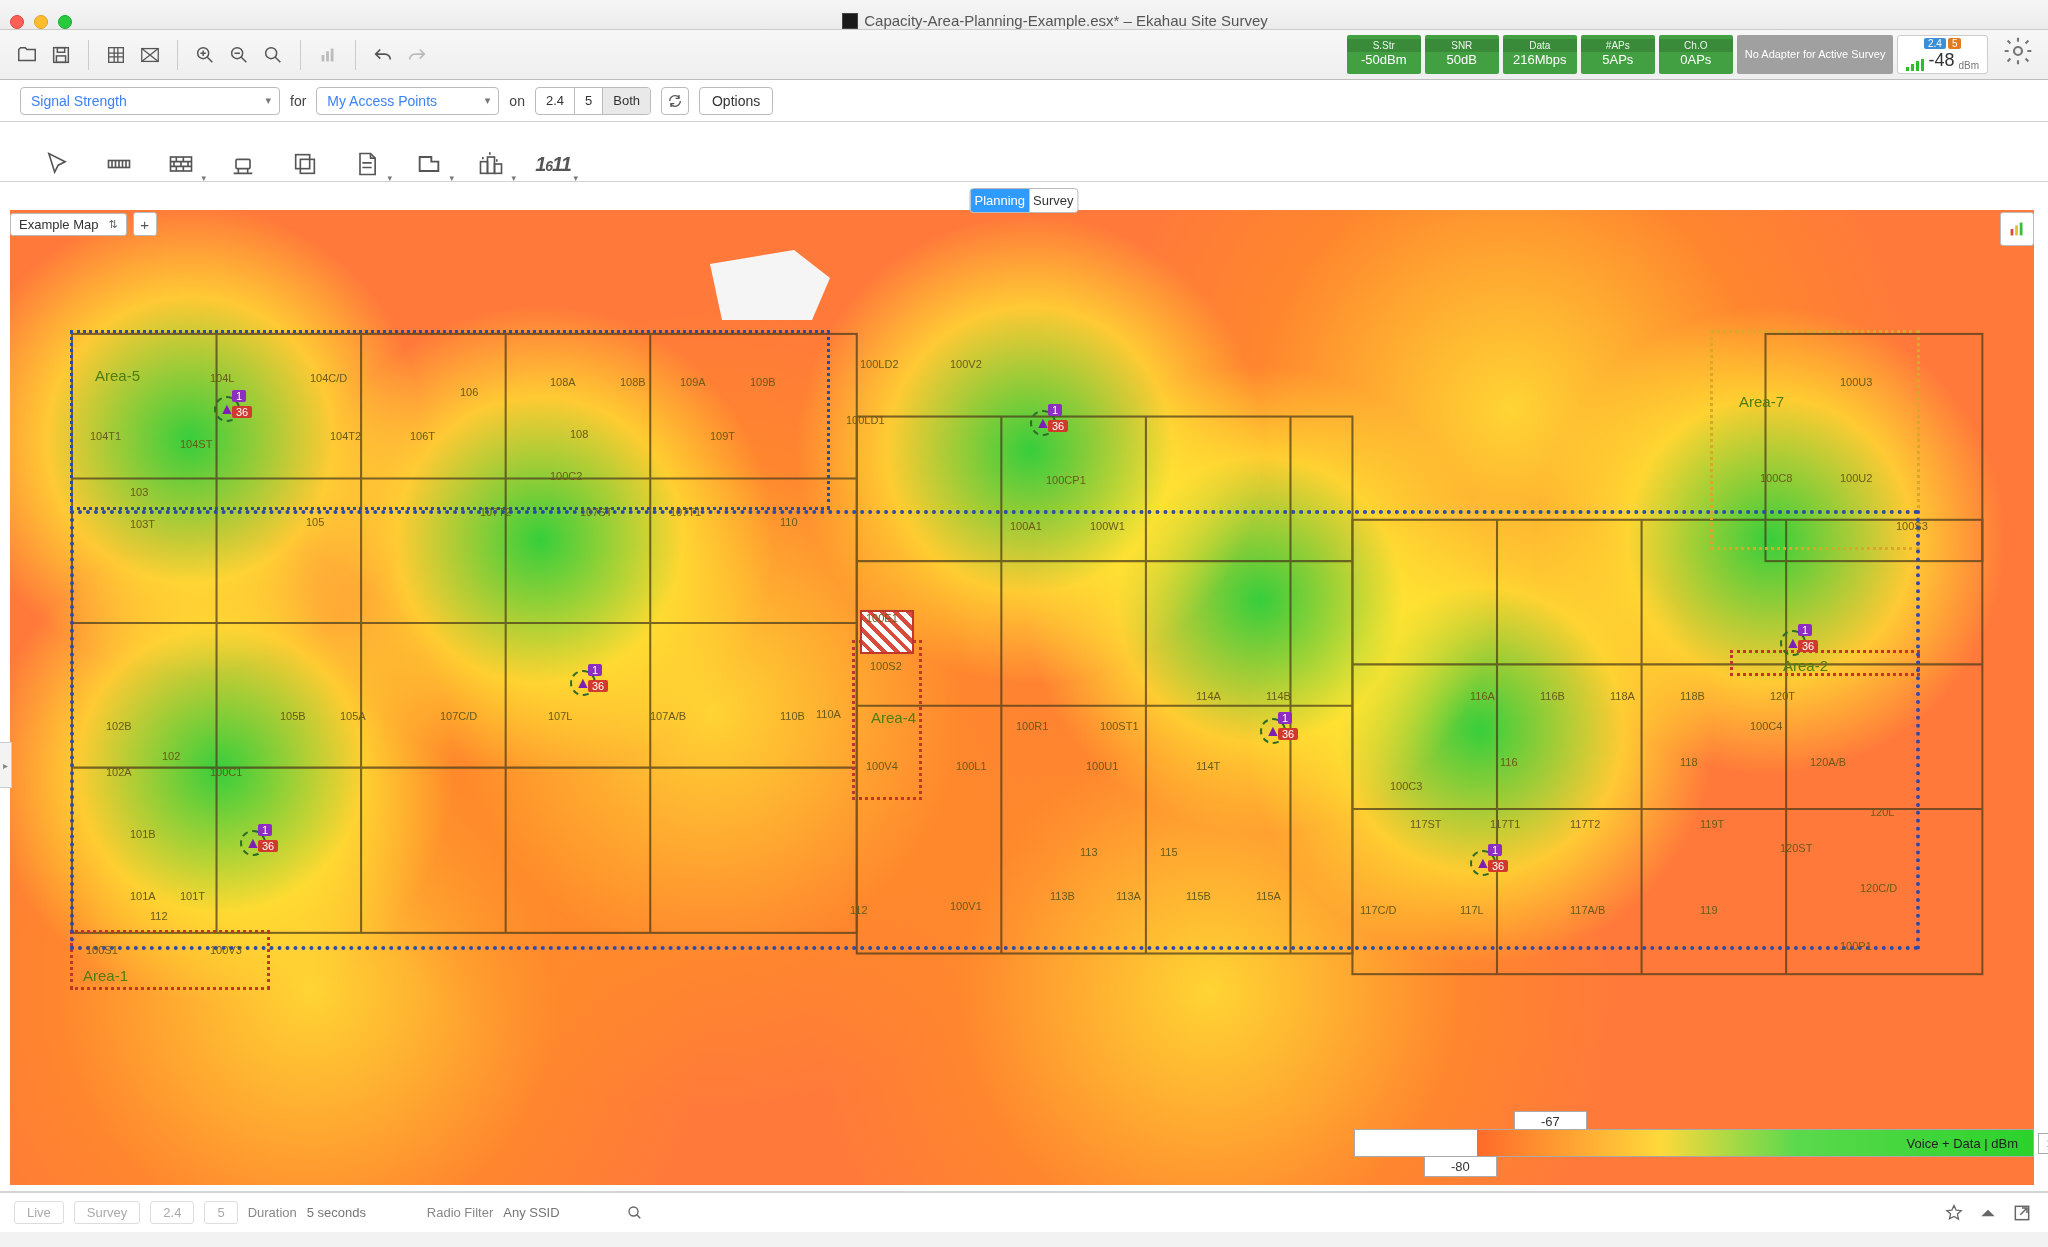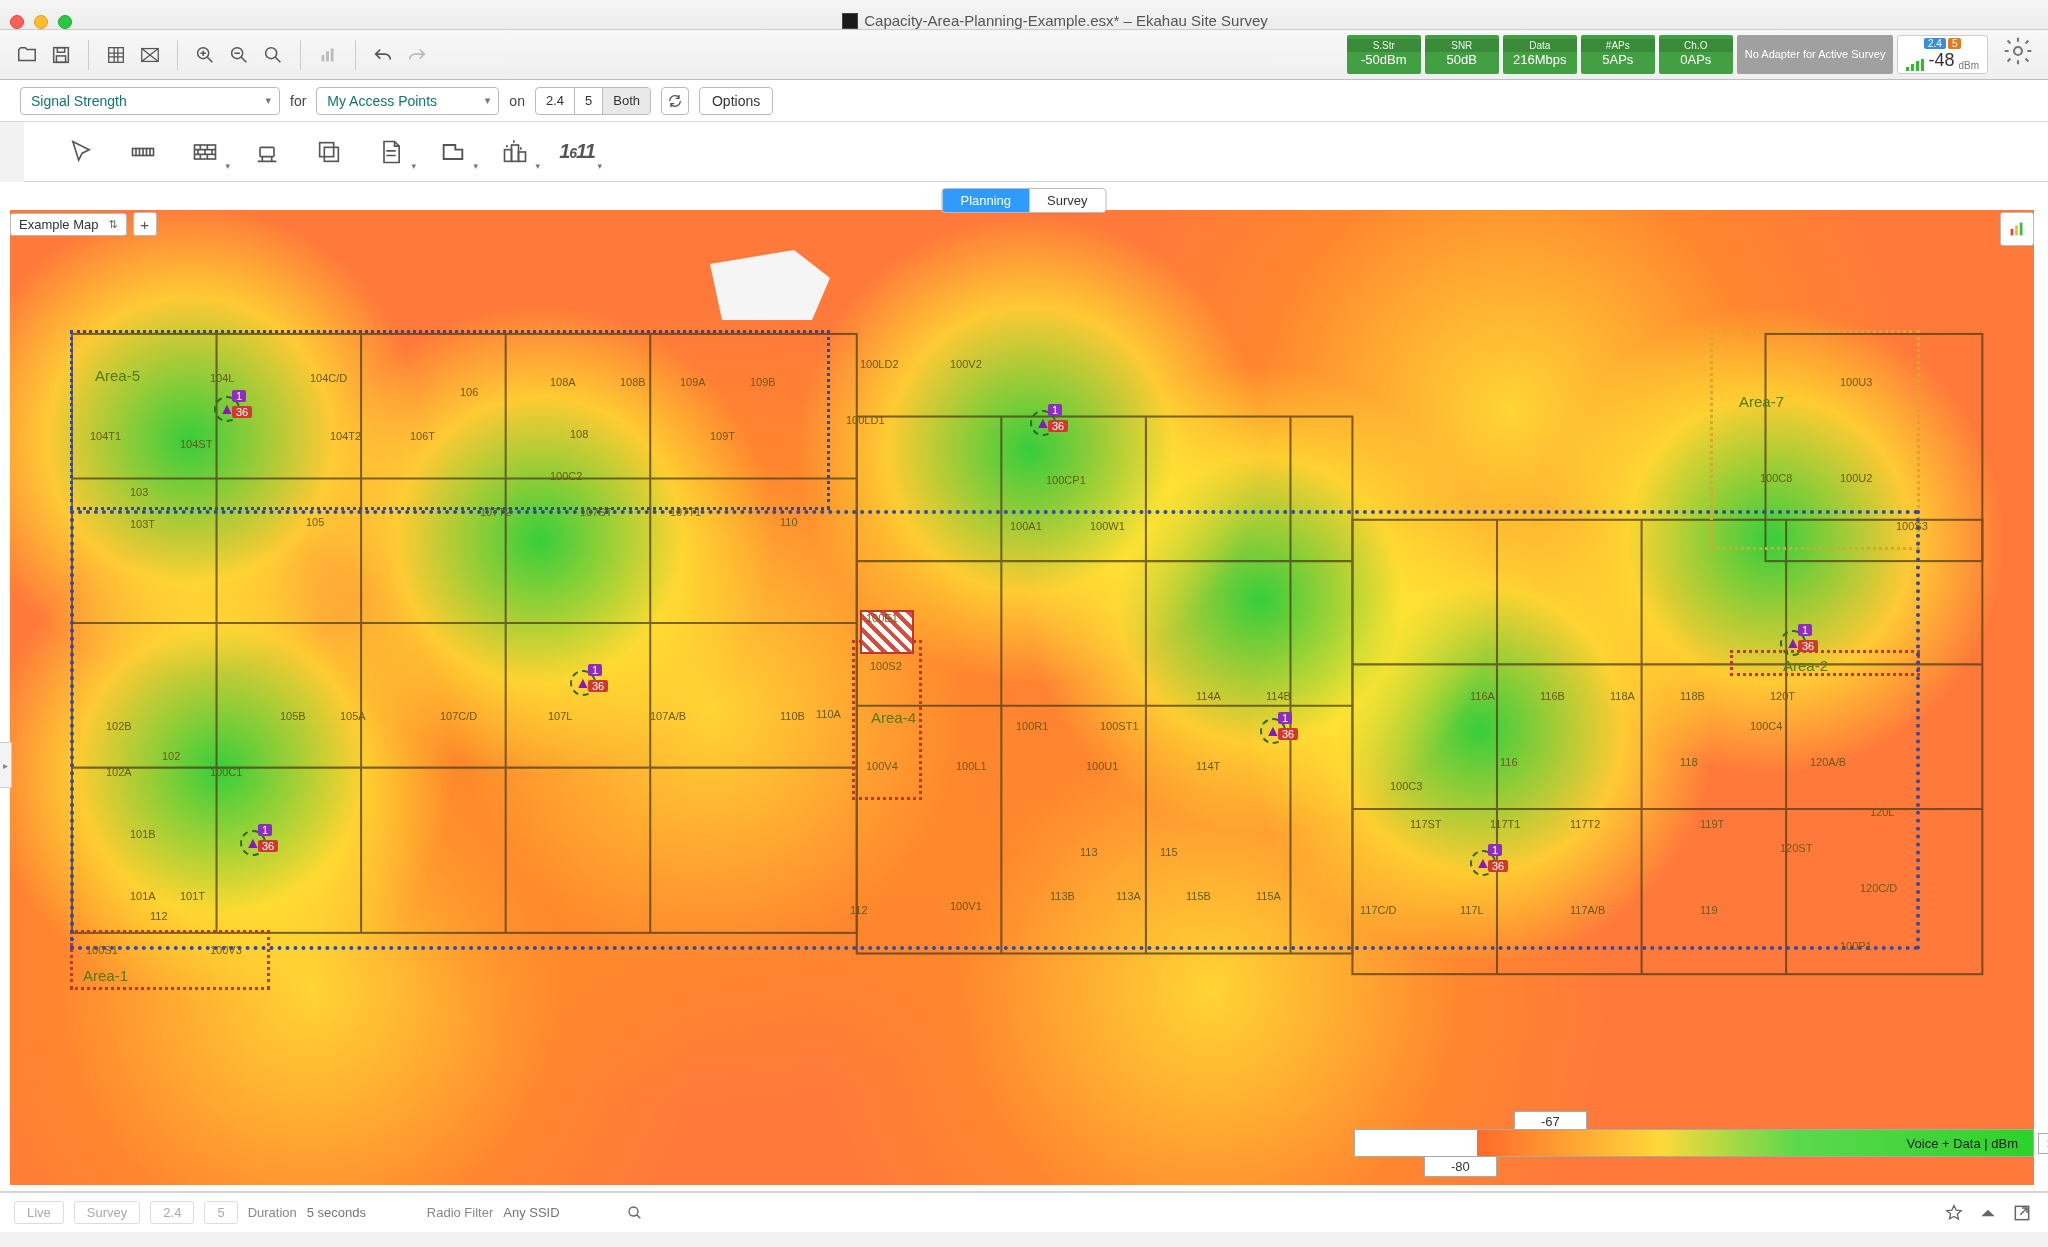--- a/index.html
+++ b/index.html
@@ -30,41 +30,41 @@
 .sigbox { background:#fff; border:1px solid #ccc; border-radius:3px; padding:2px 8px; display:flex; flex-direction:column; align-items:center; gap:1px; }
 .sigbox .bands { display:flex; gap:2px; }
 .band { font-size:10px; color:#fff; padding:0 4px; border-radius:2px; }
 .band.b24{background:#3b8fd6;} .band.b5{background:#e07b1f;}
 .sigbox .bars{ display:flex; gap:2px; align-items:flex-end; height:12px;}
 .sigbox .bar{ width:3px; background:#29c029;}
 .gear{ width:32px; height:32px; color:#777; cursor:pointer; margin-left:10px; }
 
 
 .filterbar { height:42px; background:#fff; border-bottom:1px solid #d4d4d4; display:flex; align-items:center; padding:0 20px; gap:10px; }
-.select { height:28px; background:#fff; border:1px solid #bbb; border-radius:4px; padding:0 26px 0 10px; font-size:14px; color:#0f766e; display:flex; align-items:center; position:relative; cursor:pointer; }
+.select { height:28px; background:#fff; border:1px solid #bbb; border-radius:4px; padding:0 26px 0 10px; font-size:14px; color:#3b82f6; display:flex; align-items:center; position:relative; cursor:pointer; }
 .select::after{ content:'▾'; position:absolute; right:8px; color:#777; font-size:11px;}
 .txt { font-size:14px; color:#444; }
 .btngrp { display:flex; border:1px solid #bbb; border-radius:4px; overflow:hidden; height:28px; }
 .btngrp > div { padding:0 10px; display:flex; align-items:center; font-size:13px; cursor:pointer; border-left:1px solid #bbb; }
 .btngrp > div:first-child{border-left:none;}
 .btngrp .active{ background:#e9e9e9;}
 .roundbtn { width:28px; height:28px; border:1px solid #bbb; border-radius:4px; display:flex; align-items:center; justify-content:center; cursor:pointer; }
 .btn-flat { height:28px; border:1px solid #bbb; border-radius:4px; padding:0 12px; display:flex; align-items:center; cursor:pointer; }
 
 
-.toolsbar { height:60px; background:#fff; border-bottom:1px solid #d4d4d4; display:flex; align-items:center; padding:0 40px; gap:28px;margin-left:24px; }
+.toolsbar { height:60px; background:#fff; border-bottom:1px solid #d4d4d4; display:flex; align-items:flex-end; padding:0 40px; gap:28px; }
 .tool { width:34px; height:34px; display:flex; align-items:center; justify-content:center; color:#555; cursor:pointer; position:relative;}
 .tool.dd::after{content:'▾'; position:absolute; right:-8px; bottom:-2px; font-size:9px; color:#777;}
 .tool svg { width:28px; height:28px; }
 .tool .chlabel{ font-family:"Arial Narrow",sans-serif; font-style:italic; font-weight:700; font-size:20px; letter-spacing:-1px;}
 
 
 .canvas-wrap { position:relative; height:1010px; background:#fff; border-bottom:1px solid #d4d4d4; }
 .seg-tabs { position:absolute; top:6px; left:50%; transform:translateX(-50%); display:flex; border:1px solid #bbb; border-radius:4px; overflow:hidden; z-index:5; background:#fff; }
-.seg-tabs > div { padding:4px 18px; font-size:13px; cursor:pointer; }
+.seg-tabs > div { padding:4px 4px; font-size:13px; cursor:pointer; }
 .seg-tabs .active { background:#2f9bff; color:#fff; }
 .map-selector { position:absolute; top:30px; left:10px; z-index:5; display:flex; gap:6px; align-items:center; }
 .map-selector .sel{ background:#fff; border:1px solid #bbb; border-radius:3px; padding:3px 8px; font-size:13px; display:flex; align-items:center; gap:6px; cursor:pointer; }
 .map-selector .sel::after{content:'⇅'; font-size:11px; color:#666; margin-left:4px;}
 .map-selector .add{ width:24px; height:24px; border:1px solid #bbb; border-radius:3px; background:#fff; display:flex; align-items:center; justify-content:center; cursor:pointer; font-size:15px; color:#555; }
 .legend-btn{ position:absolute; top:30px; right:14px; width:34px; height:34px; background:#fff; border:1px solid #bbb; border-radius:3px; display:flex; align-items:center; justify-content:center; cursor:pointer; z-index:5;}
 
 .map { position:absolute; top:28px; left:10px; right:14px; bottom:6px; overflow:hidden; }
 
 

